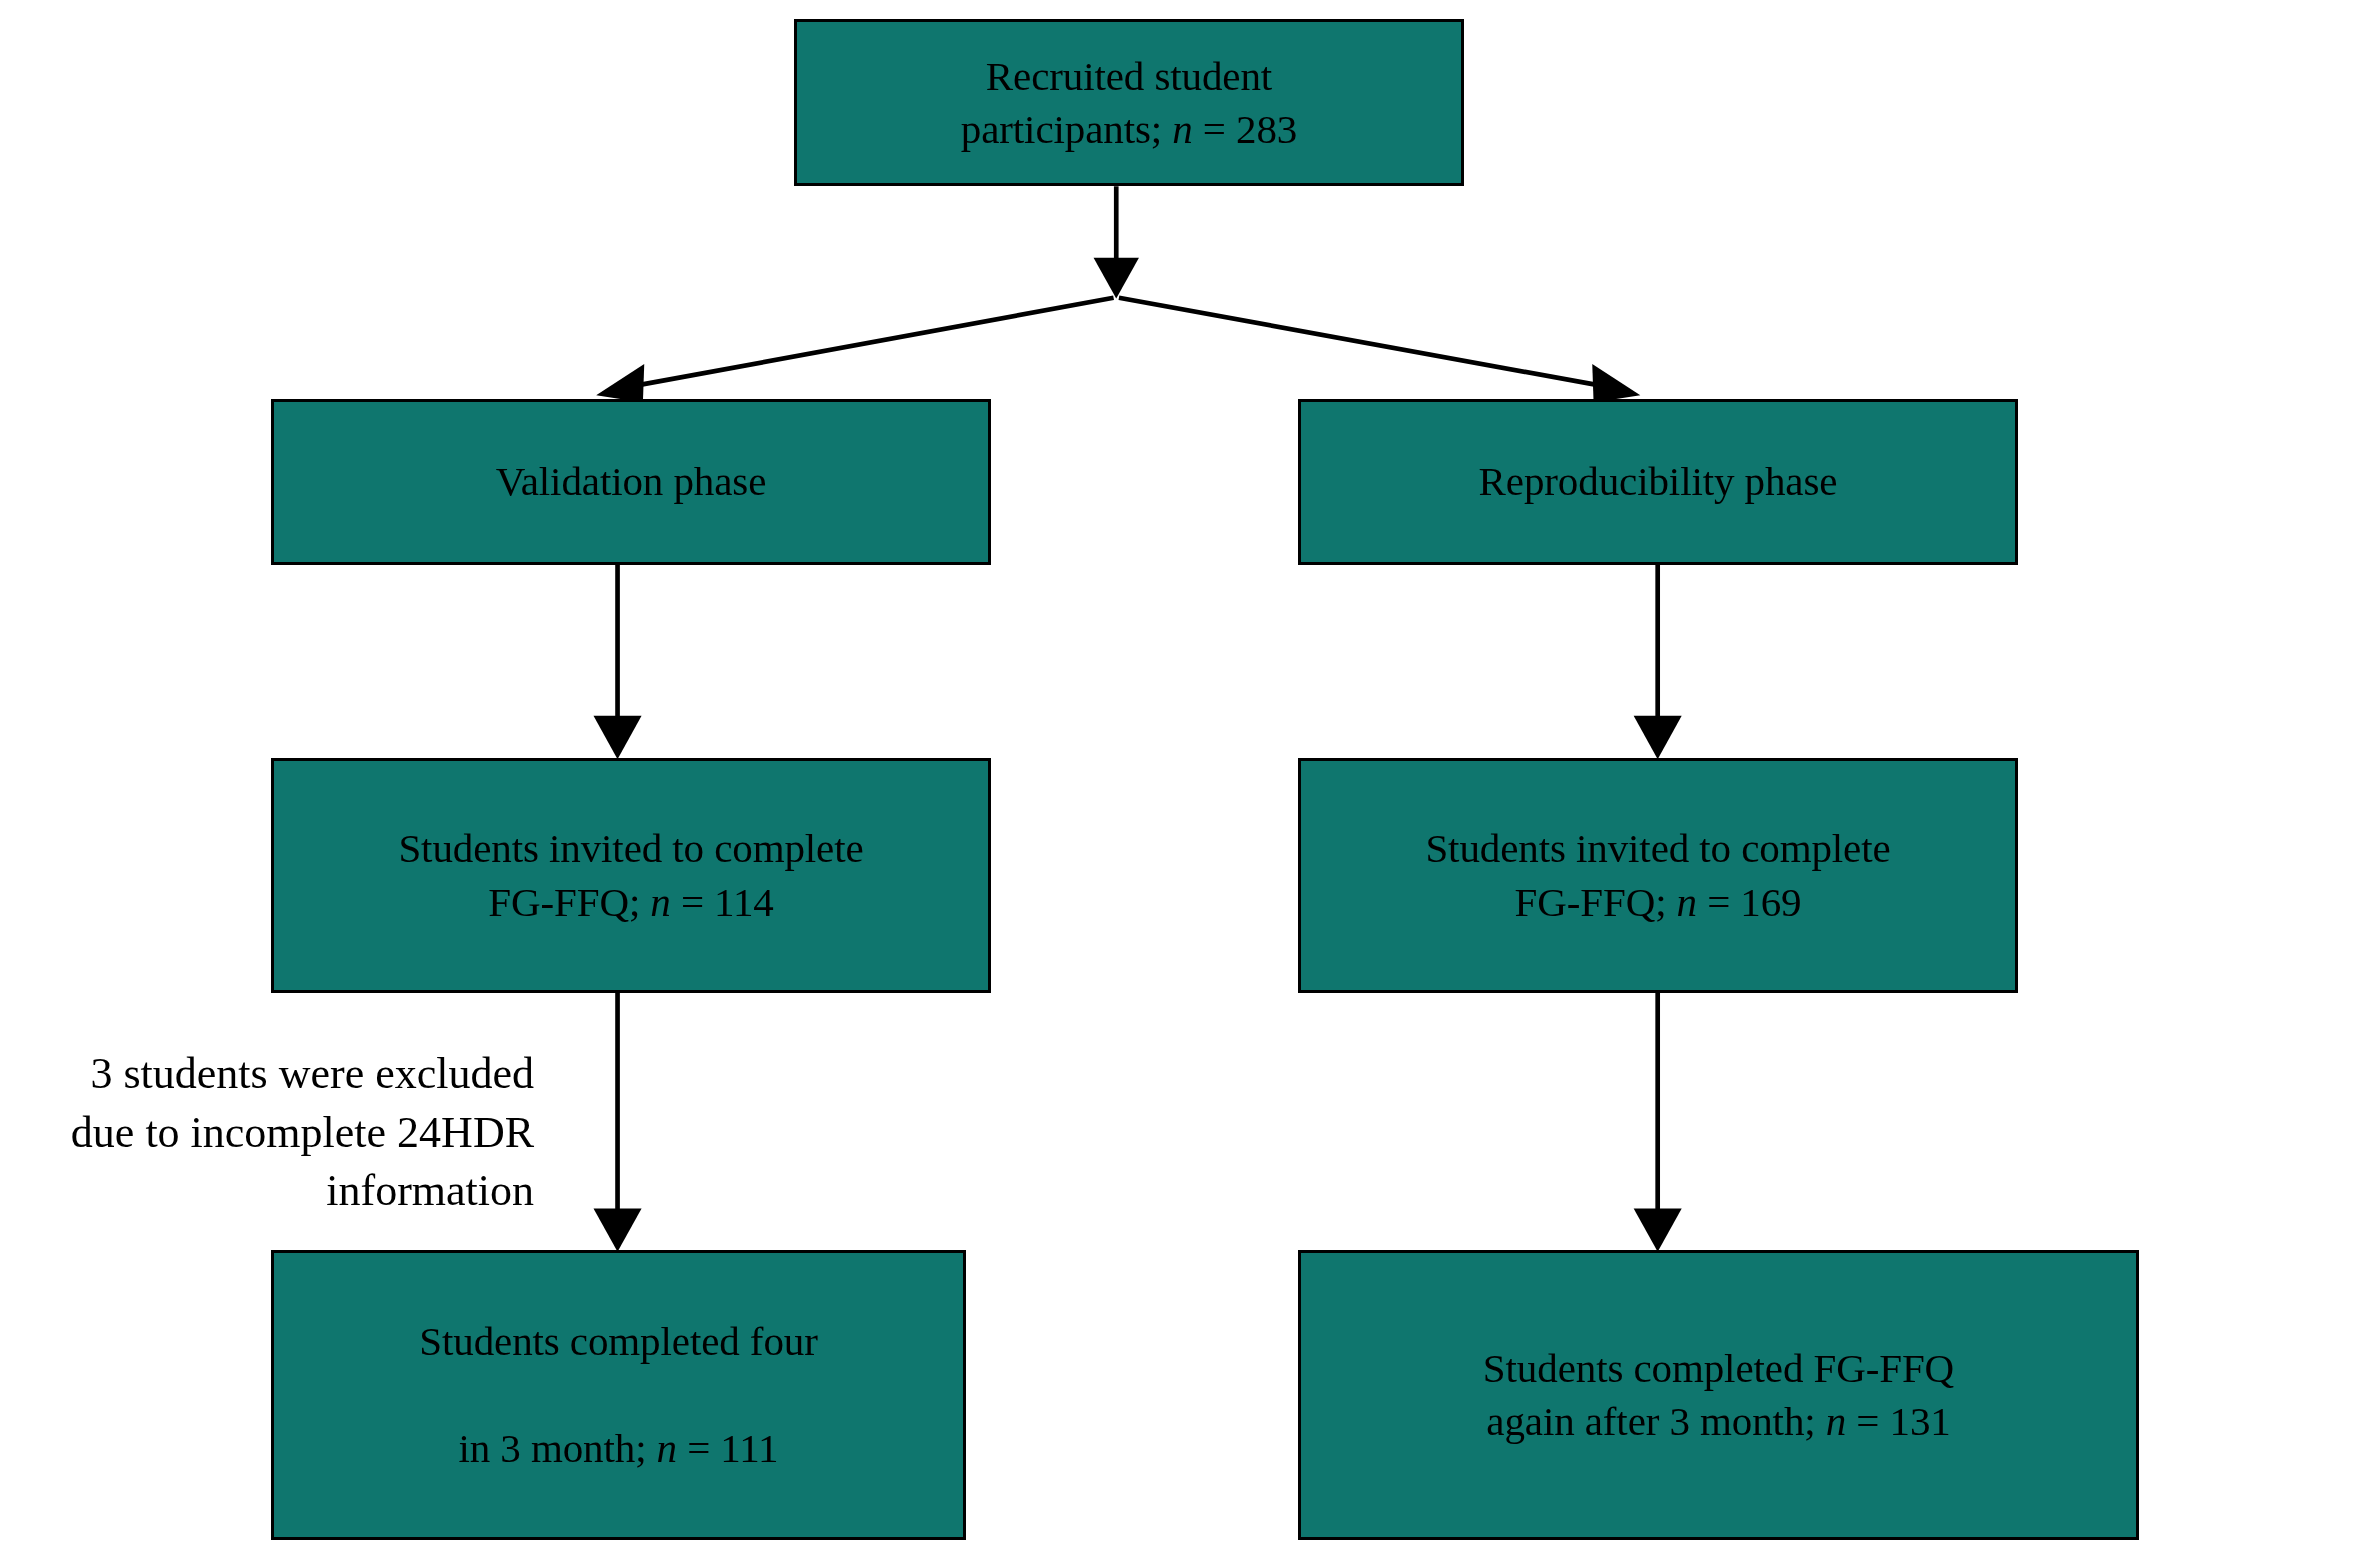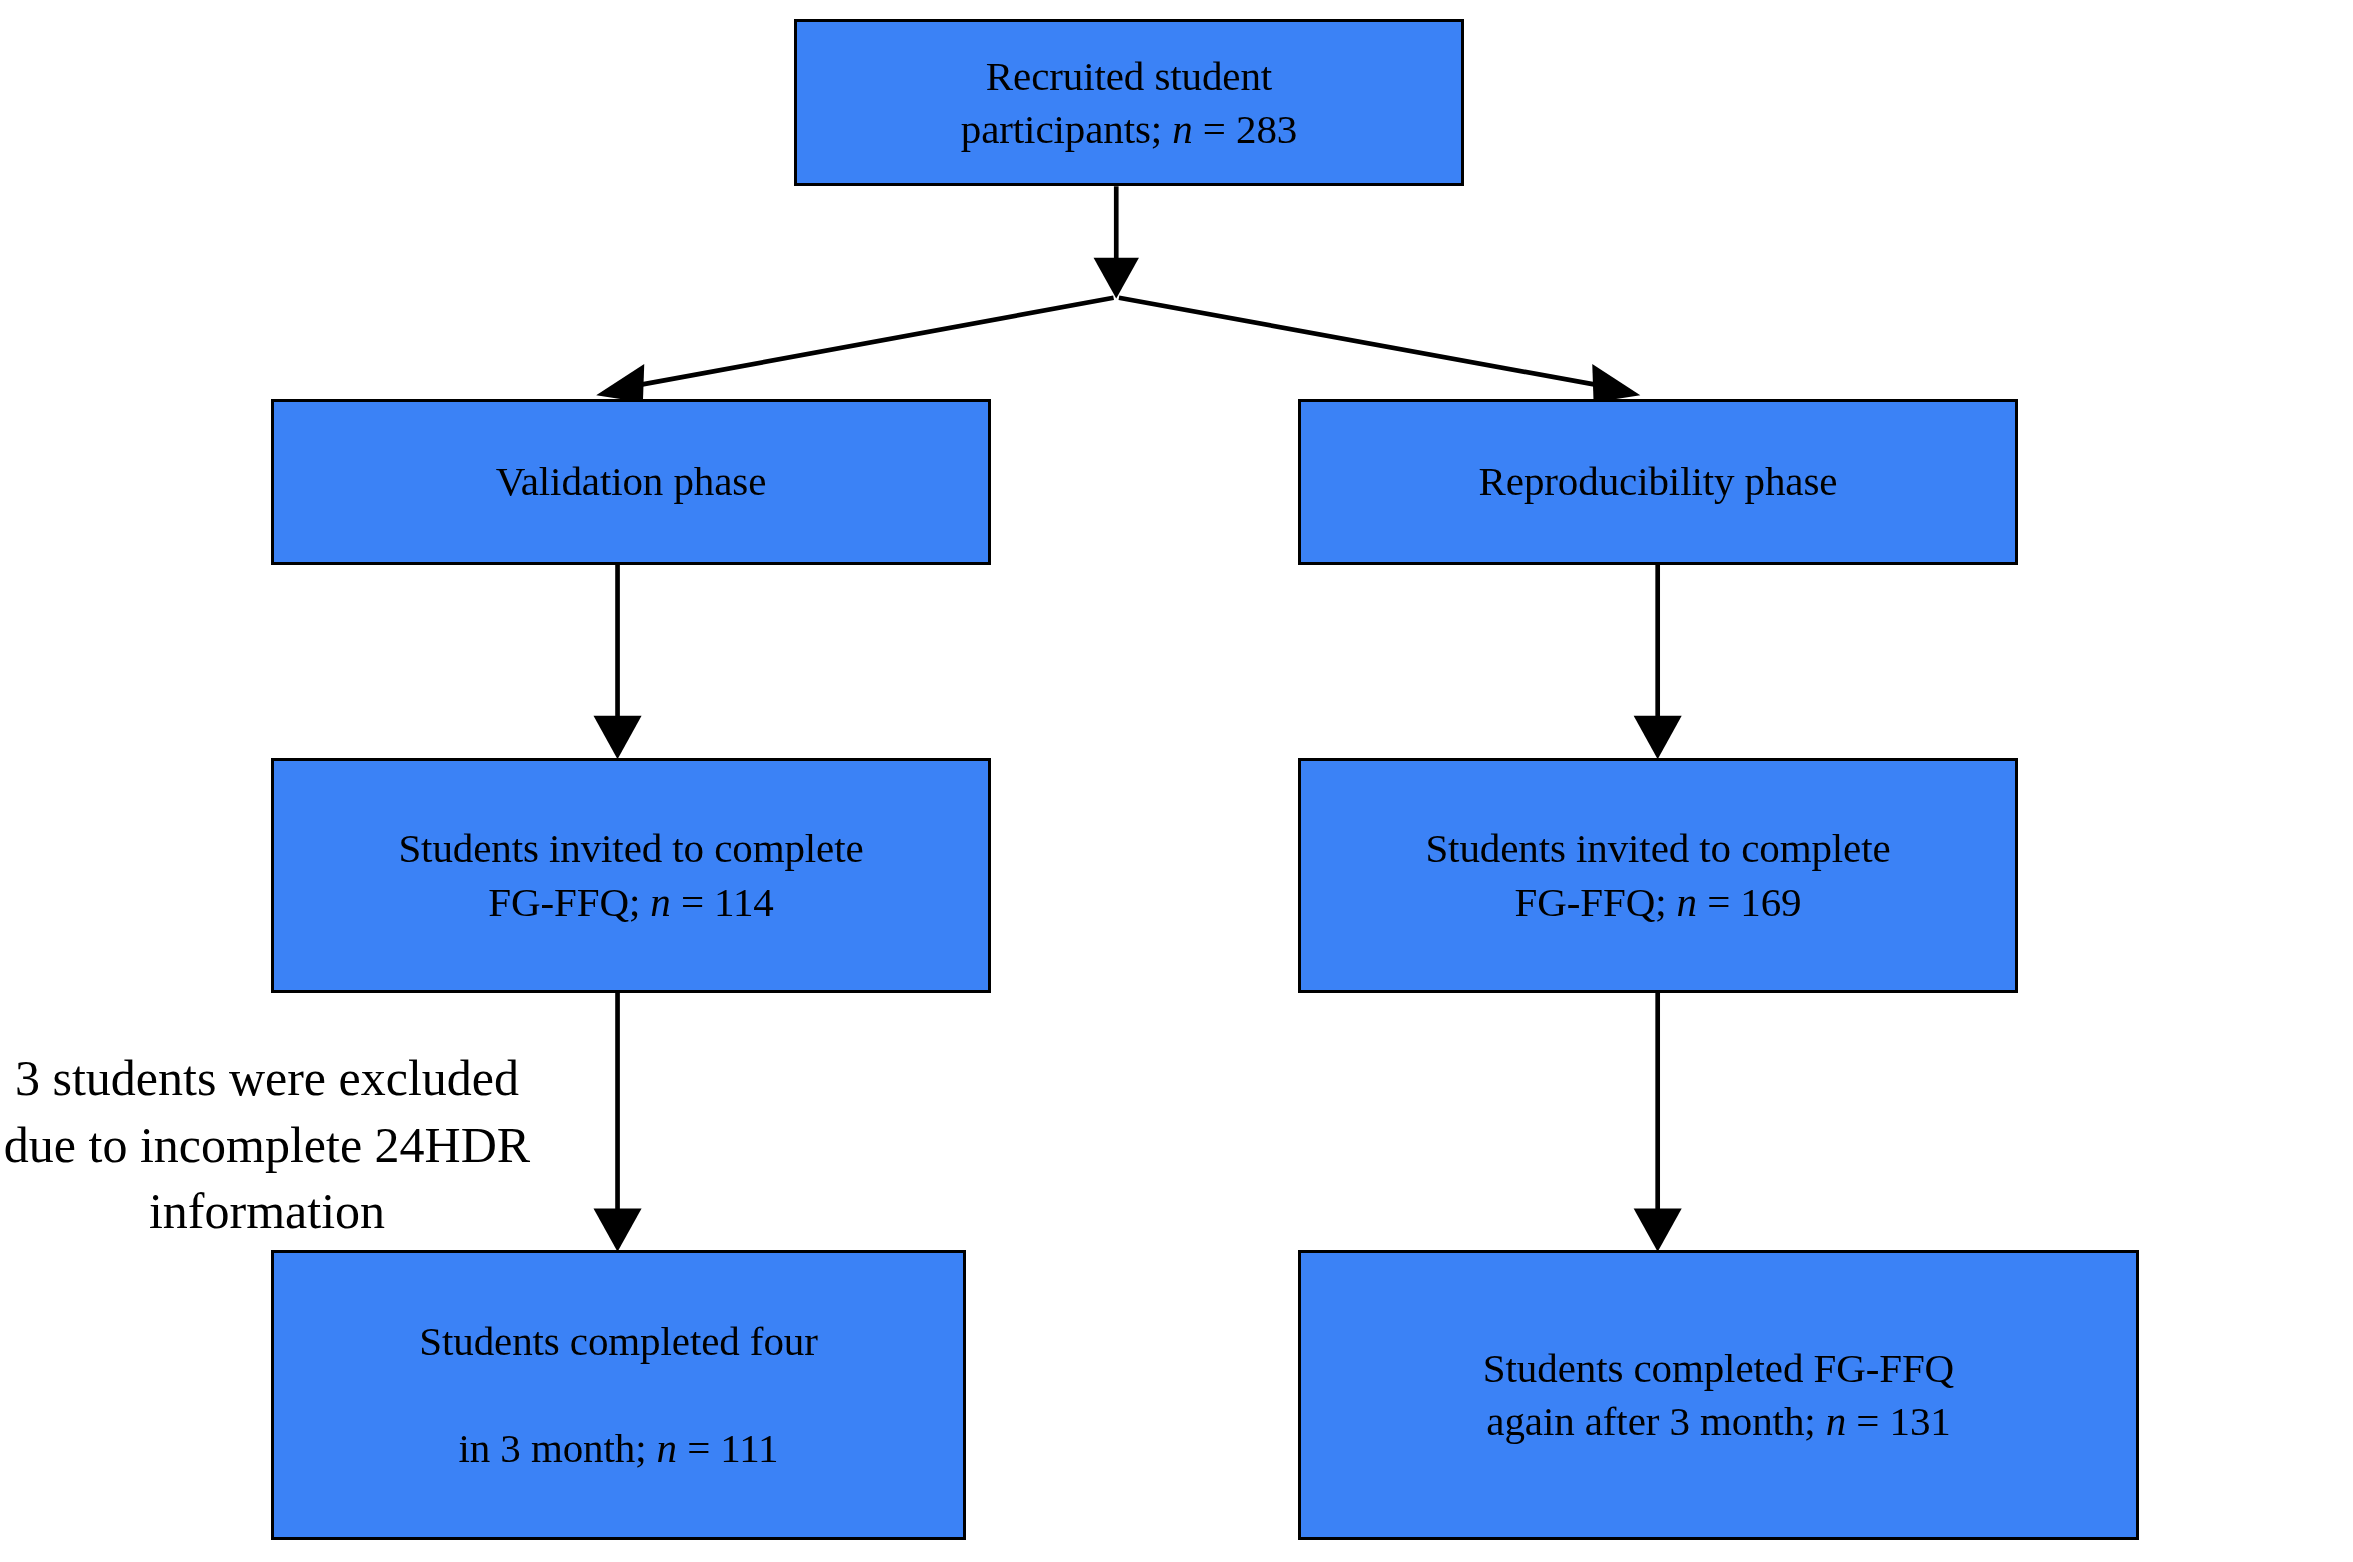--- a/index.html
+++ b/index.html
@@ -15,21 +15,21 @@
     background: #ffffff;
     overflow: hidden;
     font-family: "Liberation Serif", "DejaVu Serif", serif;
     color: #000000;
   }
   
   .node {
     position: absolute;
     box-sizing: border-box;
     border: 3.3px solid #000000;
-    background: #3b82f6;
+    background: #0f766e;
     display: flex;
     align-items: center;
     justify-content: center;
     text-align: center;
     z-index: 3;
   }
   .node-text {
     font-size: 41px;
     line-height: 1.30;
     padding: 0 17.4px;
@@ -45,23 +45,23 @@
   #node-validation  { left: 271px;  top: 399px;  width: 720px; height: 166px; }
   #node-reprod      { left: 1298px; top: 399px;  width: 720px; height: 166px; }
   #node-invited-l   { left: 271px;  top: 758px; width: 720px; height: 235px; }
   #node-invited-r   { left: 1298px; top: 758px; width: 720px; height: 235px; }
   #node-final-l     { left: 271px;  top: 1250px; width: 695px; height: 290px; }
   #node-final-r     { left: 1298px; top: 1250px; width: 841px; height: 290px; }
 
   
   .annotation {
     position: absolute;
-    font-size: 50px;
+    font-size: 44px;
     line-height: 1.33;
-    text-align: center;
+    text-align: right;
     white-space: pre-line;
     z-index: 3;
   }
   #annot-left  { left: 0px;    top: 1045px; width: 534px; }
   #annot-right { left: 1696px; top: 1045px; width: 658px; }
 
   
   #connectors {
     position: absolute;
     left: 0;

